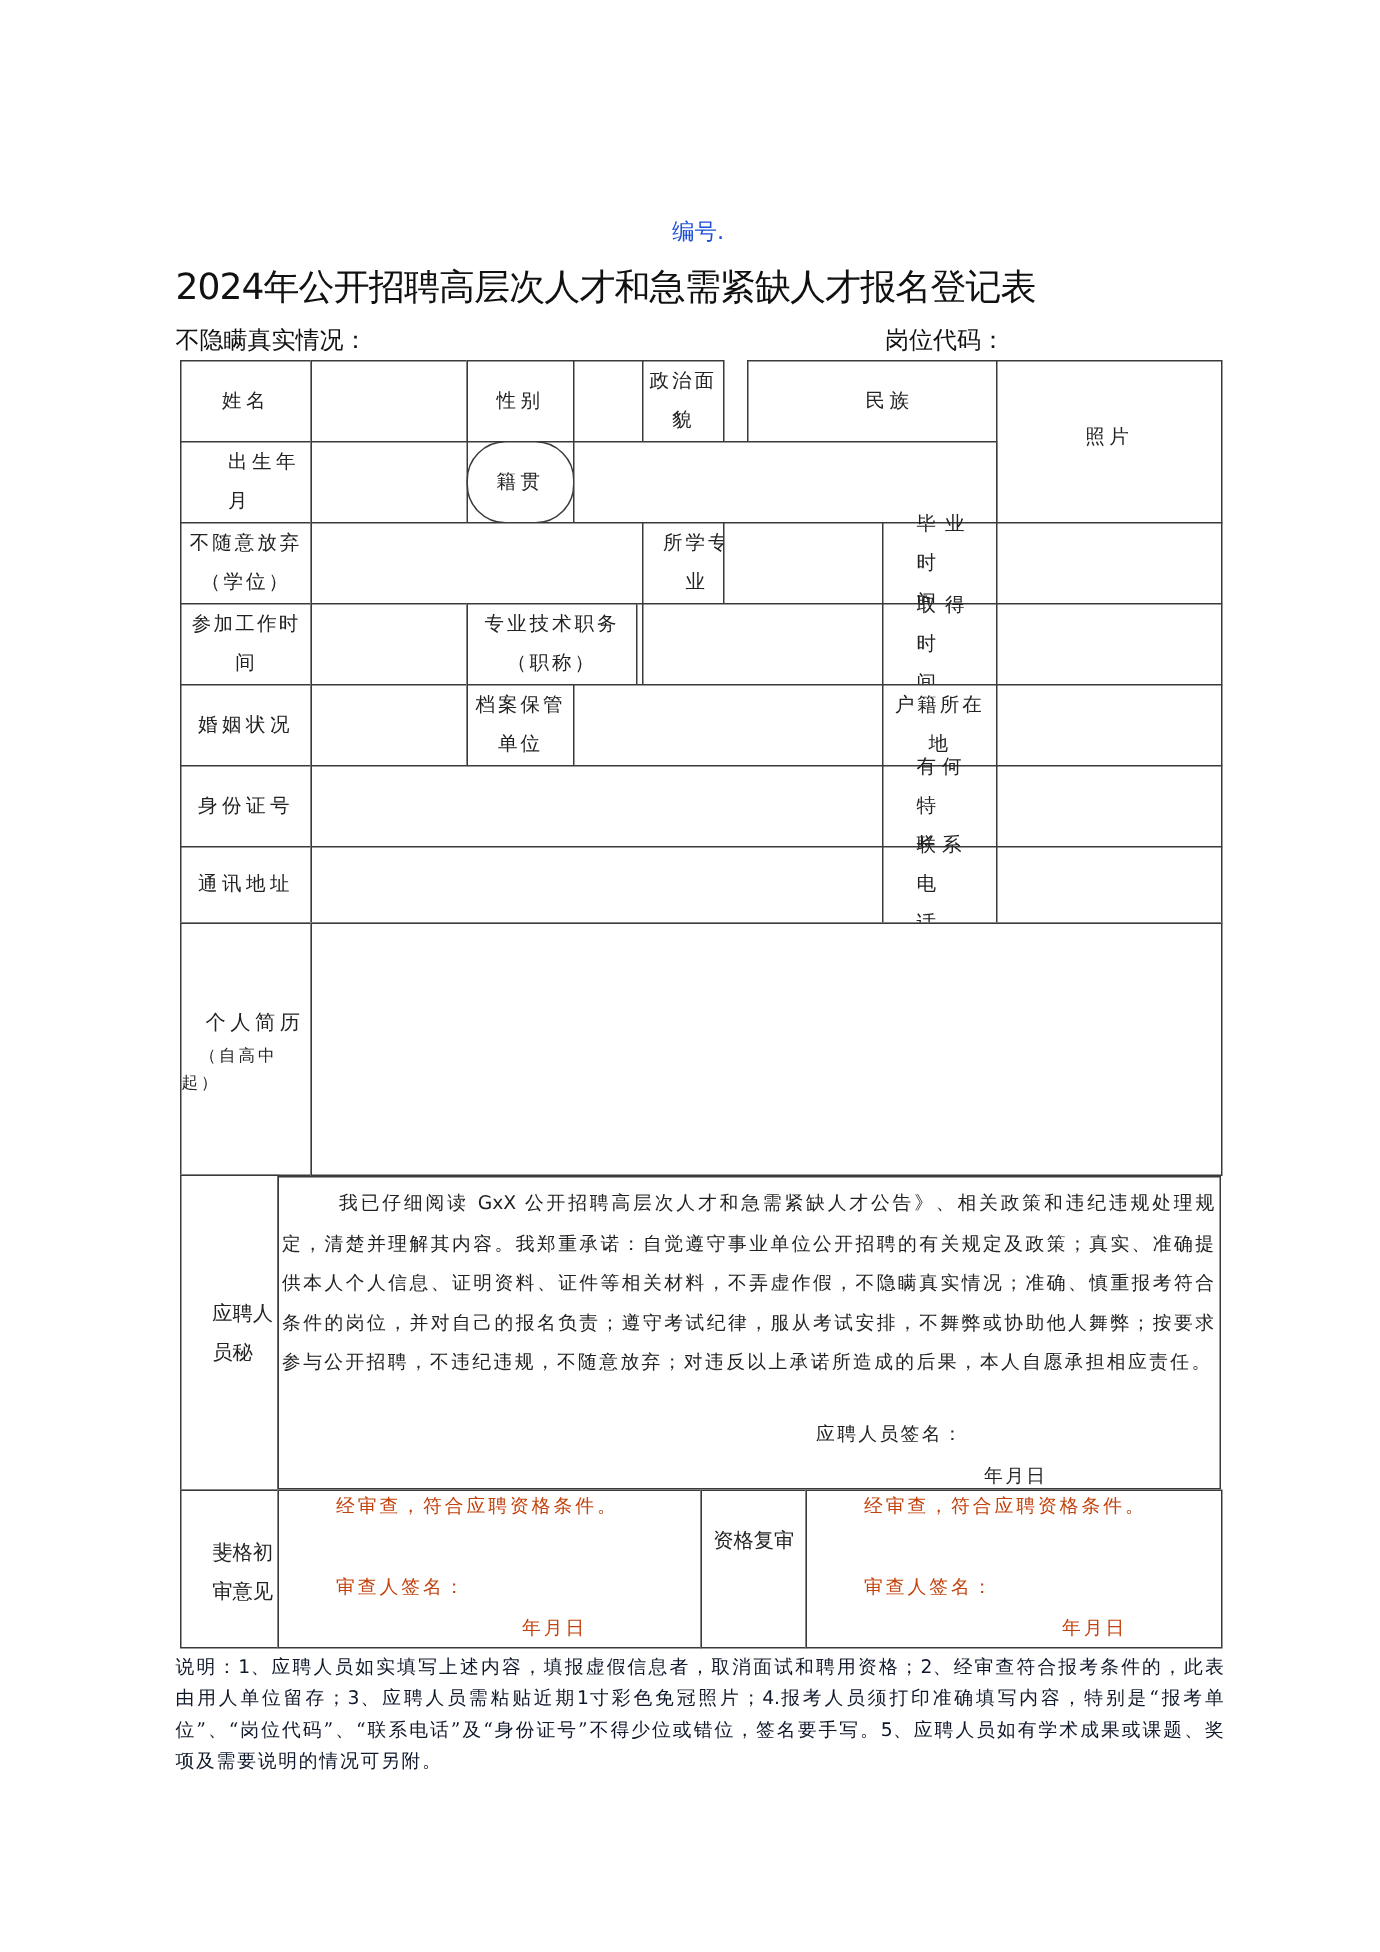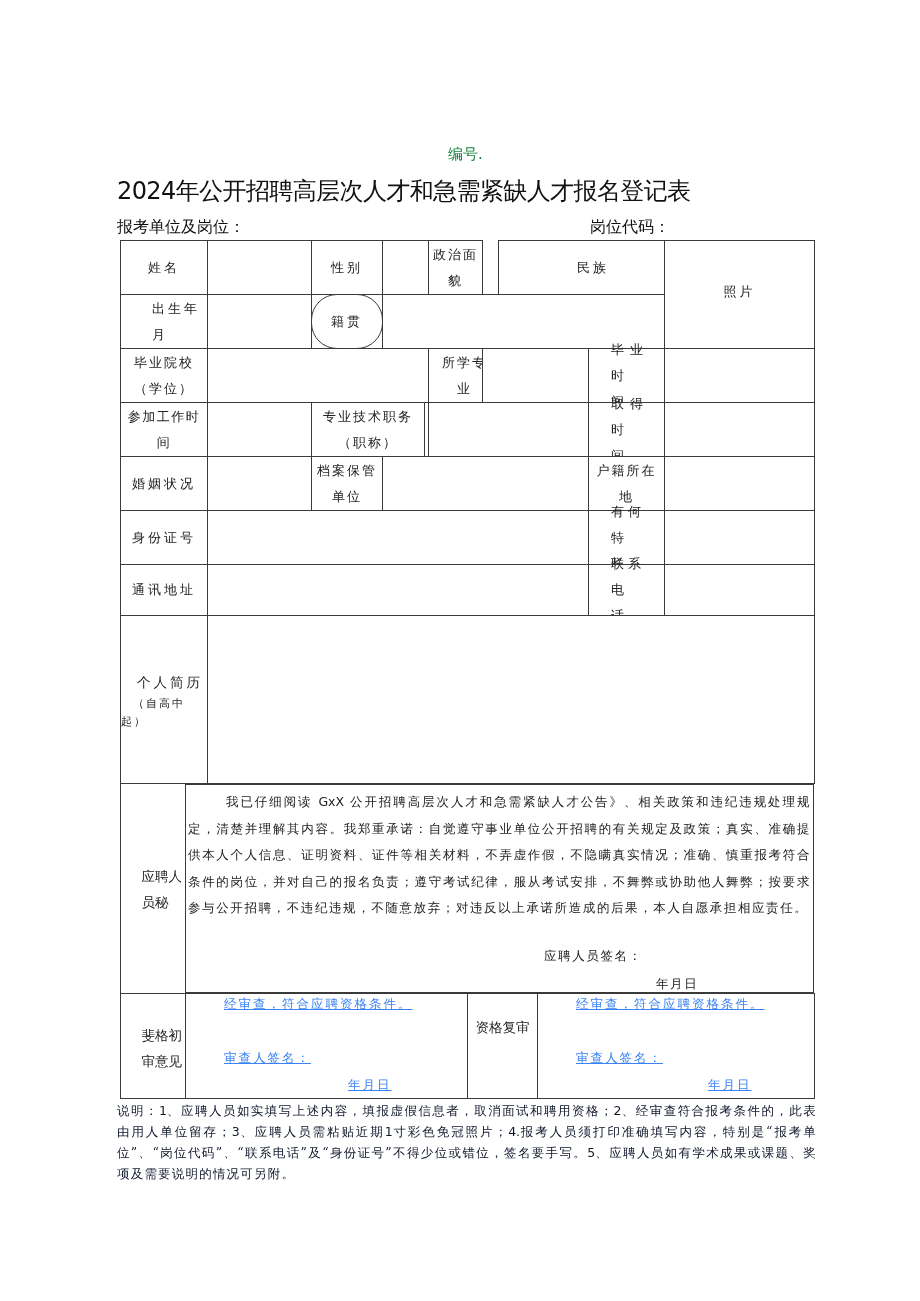--- a/index.html
+++ b/index.html
@@ -1,45 +1,45 @@
 <!DOCTYPE html>
 <html><head>
   <meta charset="utf-8">
   <style>
     * { margin: 0; padding: 0; box-sizing: border-box; }
     html, body { width: 920px; height: 1301px; background: #ffffff; }
     body { position: relative; font-family: "DejaVu Serif", "Liberation Serif", serif; color: #1a1a1a; overflow: hidden; }
 
-    .serial { position: absolute; left: 448px; top: 145px; font-family: "DejaVu Sans", sans-serif; font-size: 15px; color: #15803d; }
+    .serial { position: absolute; left: 448px; top: 145px; font-family: "DejaVu Sans", sans-serif; font-size: 15px; color: #1d4ed8; }
     .title { position: absolute; left: 117px; top: 175px; font-family: "DejaVu Sans", "Liberation Sans", sans-serif; font-size: 24px; letter-spacing: -0.6px; color: #111; white-space: nowrap; }
     .sub-left { position: absolute; left: 117px; top: 217px; font-family: "DejaVu Sans", sans-serif; font-size: 16px; color: #111; }
     .sub-right { position: absolute; left: 590px; top: 217px; font-family: "DejaVu Sans", sans-serif; font-size: 16px; color: #111; }
 
     .cell { position: absolute; border: 1px solid #3a3a3a; display: flex; align-items: center; justify-content: center; text-align: center; font-size: 13px; line-height: 26px; letter-spacing: 3px; color: #222; background: #fff; }
     .lbl { display: block; padding: 2px 4px; }
     .lbl.left { text-align: left; }
     .sans { font-family: "DejaVu Sans", "Liberation Sans", sans-serif; letter-spacing: 0; font-size: 13.5px; }
 
     .pledge { position: absolute; left: 185px; top: 784px; width: 629px; height: 209px; border: 1px solid #3a3a3a; padding: 4px 2px 0 2px; font-size: 12.5px; line-height: 26.5px; letter-spacing: 1.6px; color: #222; text-align: justify; }
     .pledge .body { text-indent: 38px; }
     .pledge .gxx { font-family: "DejaVu Sans", sans-serif; letter-spacing: 0; }
     .pledge .sign { position: absolute; left: 358px; top: 158px; }
     .pledge .date { position: absolute; left: 470px; top: 186px; }
 
-    .review-text { position: absolute; font-size: 12.5px; letter-spacing: 2px; color: #3b82f6; text-decoration: underline; }
+    .review-text { position: absolute; font-size: 12.5px; letter-spacing: 2px; color: #c2410c; }
 
     .notes { position: absolute; left: 117px; top: 1100px; width: 700px; font-size: 12.5px; line-height: 21px; letter-spacing: 1.2px; color: #0f172a; text-align: justify; }
     .notes .num { font-family: "DejaVu Sans", sans-serif; letter-spacing: 0; }
   </style>
 </head>
 <body>
 
 <div class="serial">编号.</div>
 <div class="title">2024年公开招聘高层次人才和急需紧缺人才报名登记表</div>
-<div class="sub-left">报考单位及岗位：</div>
+<div class="sub-left">不隐瞒真实情况：</div>
 <div class="sub-right">岗位代码：</div>
 
 <div class="cell" style="left:120px;top:240px;width:88px;height:55px;">
   <span class="lbl">姓名</span>
 </div>
 <div class="cell" style="left:207px;top:240px;width:105px;height:55px;"></div>
 <div class="cell" style="left:311px;top:240px;width:72px;height:55px;">
   <span class="lbl">性别</span>
 </div>
 <div class="cell" style="left:382px;top:240px;width:47px;height:55px;"></div>
@@ -63,21 +63,21 @@
   </span>
 </div>
 <div class="cell" style="left:207px;top:294px;width:105px;height:55px;"></div>
 <div class="cell" style="left:311px;top:294px;width:72px;height:55px;border-radius:26px;">
   <span class="lbl">籍贯</span>
 </div>
 <div class="cell" style="left:382px;top:294px;width:283px;height:55px;"></div>
 
 <div class="cell" style="left:120px;top:348px;width:88px;height:55px;">
   <span class="lbl" style="padding:0;letter-spacing:2px;">
-    <span style="display:block;">毕业院校</span>
+    <span style="display:block;">不随意放弃</span>
     <span style="display:block;">（学位）</span>
   </span>
 </div>
 <div class="cell" style="left:207px;top:348px;width:222px;height:55px;"></div>
 <div class="cell" style="left:428px;top:348px;width:73px;height:55px;">
   <span class="lbl" style="padding:0;letter-spacing:2px;">
     <span style="display:block;">所学专</span>
     <span style="display:block;">业</span>
   </span>
 </div>

